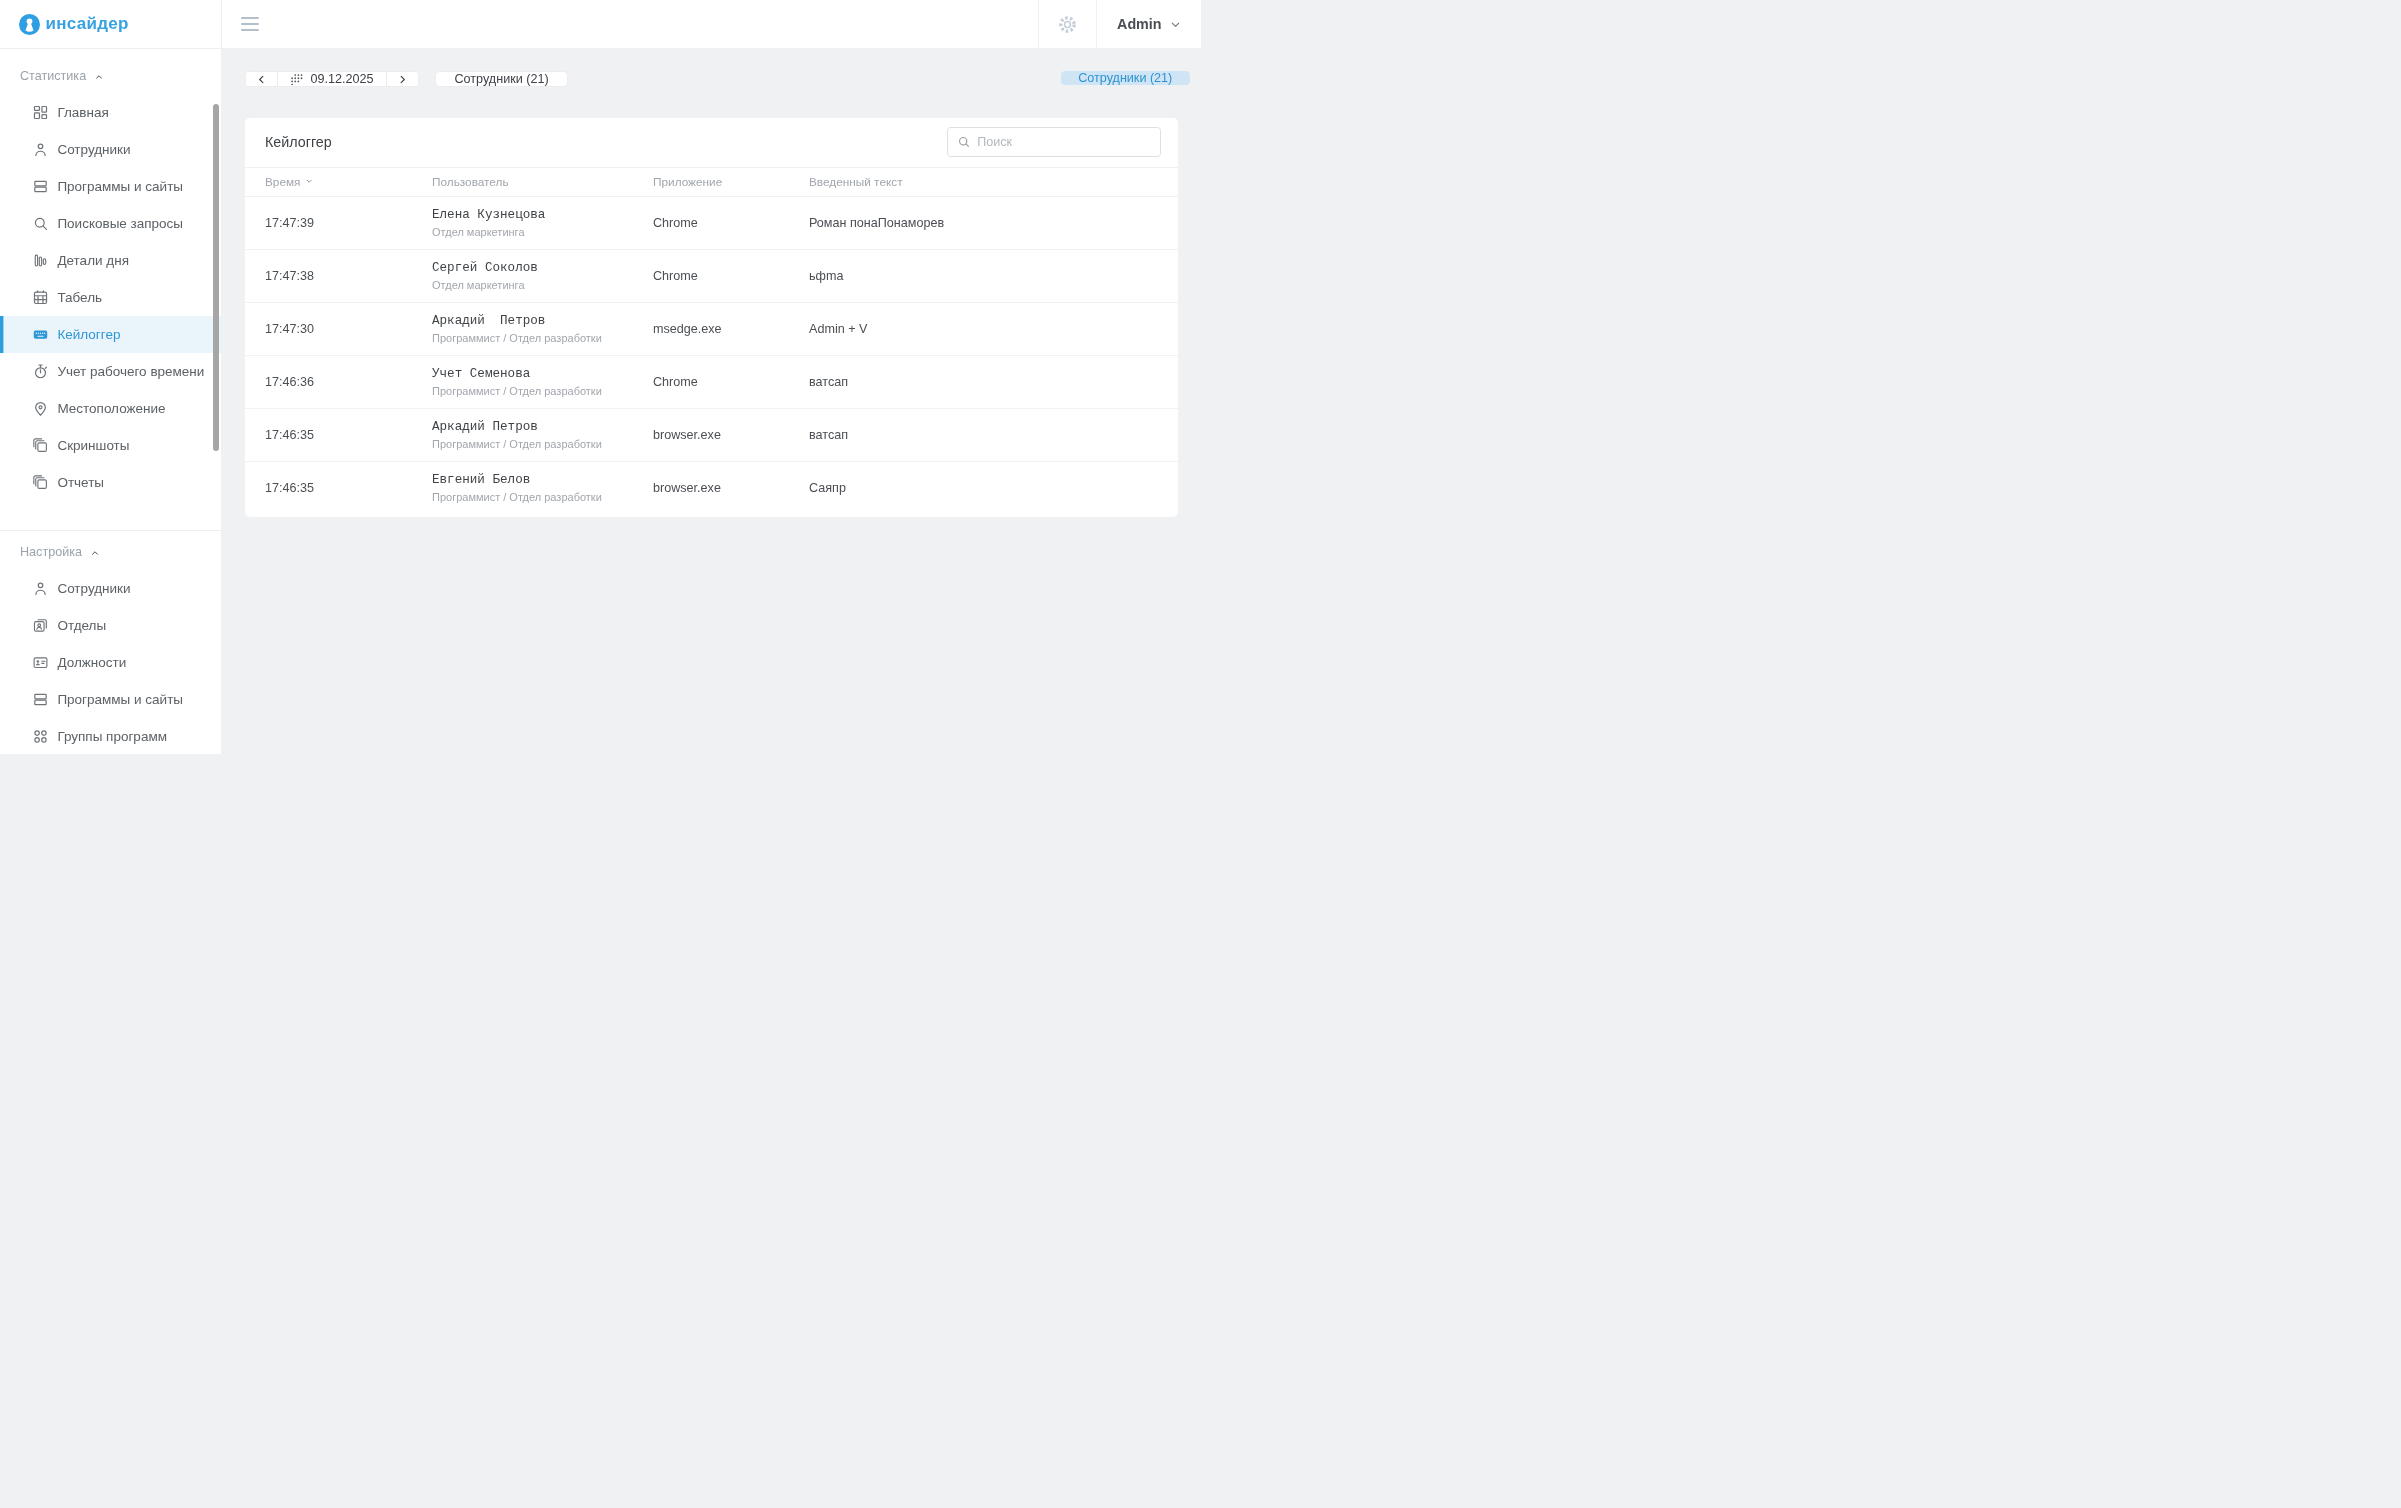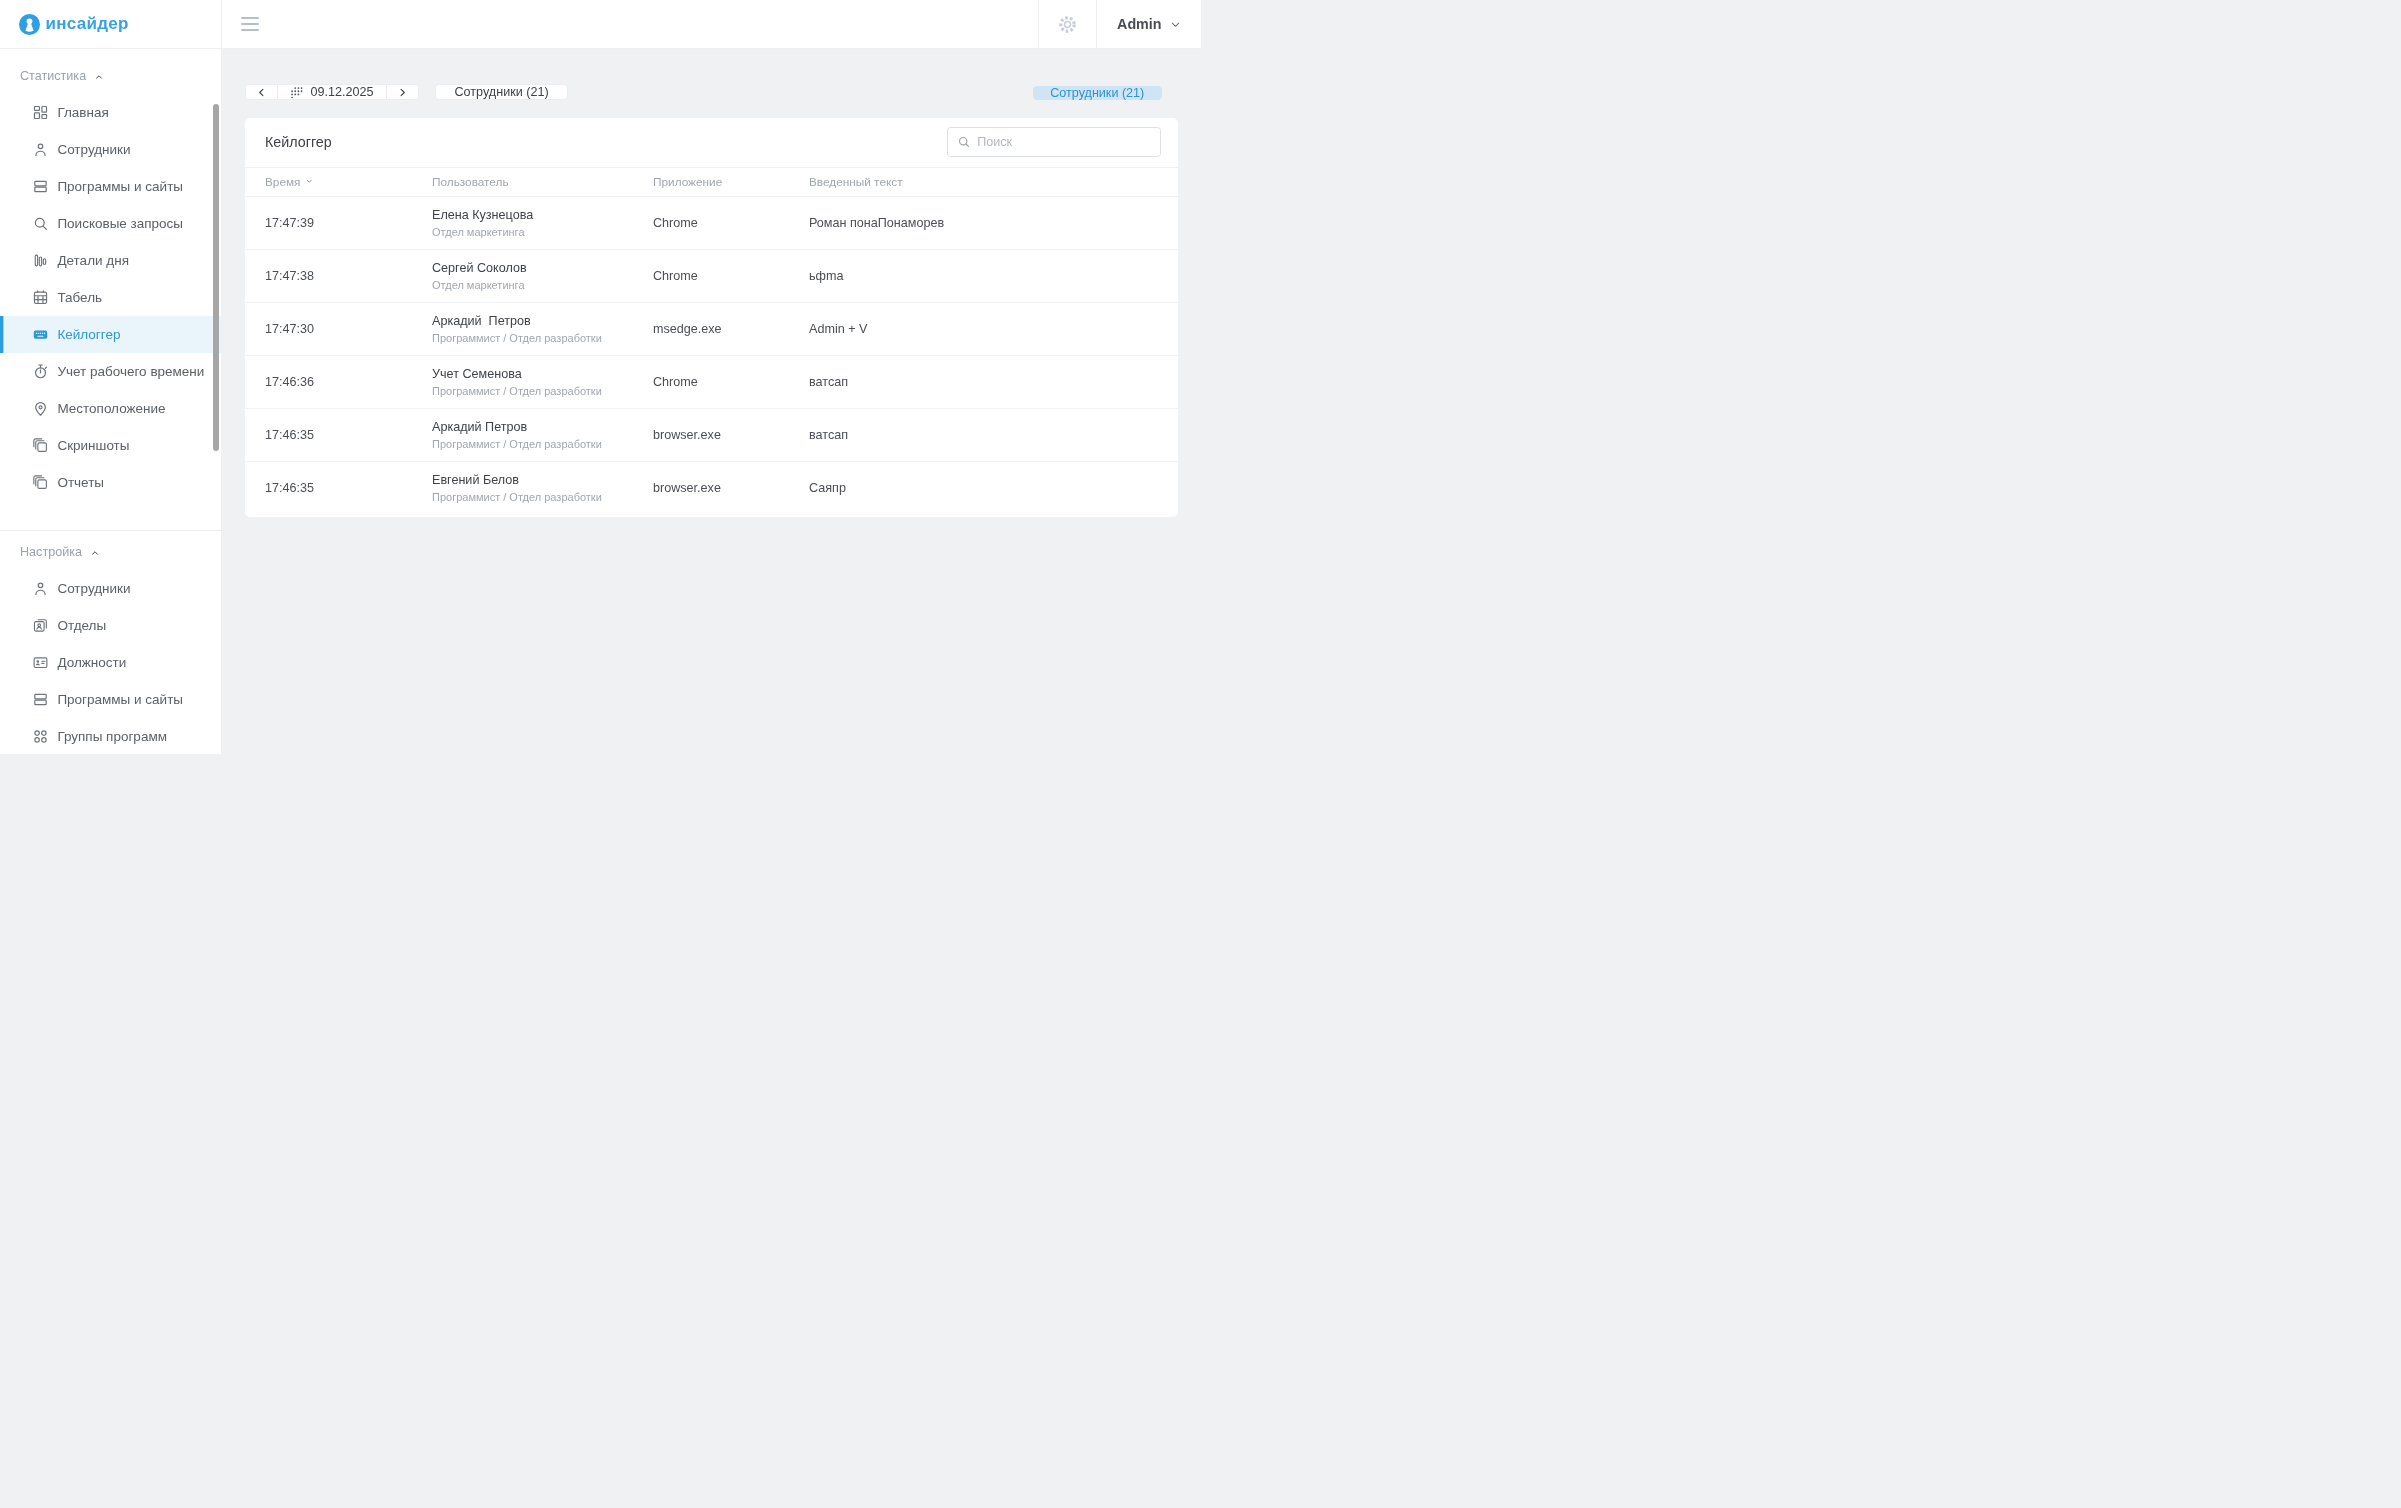--- a/index.html
+++ b/index.html
@@ -36,21 +36,21 @@
   .nav-item .nicon { width:17px; height:17px; flex:0 0 17px; color:#6f7479; display:flex; align-items:center; }
   .nav-item.active { background:#e9f4fb; box-shadow:inset 3.4px 0 0 #2d9ddb; color:#2e97d6; }
   .nav-item.active .nicon { color:#2e97d6; }
   .side-divider { height:0.8px; background:#eceef0; margin-top:29px; }
   .sec-label.second { margin-top:14.3px; }
   .scroll-thumb { position:absolute; right:2.5px; top:55px; width:5.9px; height:347px;
     background:#a6a6a6; border-radius:3.4px; }
 
   
   .main { flex:1; min-width:0; background:#eff1f3; }
-  .toolbar { margin:22px 39px 0 23px; height:29px; display:flex; align-items:flex-end; }
+  .toolbar { margin:22px 11px 0 23px; height:29px; display:flex; align-items:flex-start; }
   .seg-group { display:flex; background:#fff; border:0.8px solid #ececf0; border-radius:4.2px; overflow:hidden; }
   .seg-btn { display:flex; align-items:center; justify-content:center; cursor:pointer; background:#fff; border:none; }
   .seg-prev,.seg-next { width:31px; }
   .seg-date { width:110px; gap:7.6px; border-left:0.8px solid #ececf0; border-right:0.8px solid #ececf0;
     font-size:12.6px; color:#3e4247; }
   .white-btn { margin-left:16px; background:#fff; border:0.8px solid #ececf0; border-radius:4.2px;
     padding:0 18.5px; font-size:12.6px; color:#3e4247; display:flex; align-items:center; cursor:pointer; }
   .chip { margin-left:auto; background:#cfe5f5; border:none; border-radius:4.2px; padding:0 17.7px;
     font-size:12.6px; color:#2e93cf; display:flex; align-items:center; cursor:pointer; }
 
@@ -64,21 +64,21 @@
   .search-box input { border:none; outline:none; flex:1; font-size:12.6px; color:#4b4f54;
     font-family:"Liberation Sans", sans-serif; background:transparent; }
   .search-box input::placeholder { color:#b3b8bd; }
 
   .tgrid { display:grid; grid-template-columns:167px 221px 156px 1fr; align-items:center;
     padding:0 17px 0 20px; }
   .thead { height:29px; border-bottom:0.8px solid #eef0f2; color:#a1a6ac; font-size:11.8px; }
   .th { display:flex; align-items:center; gap:4.2px; }
   .trow { height:53px; border-bottom:0.8px solid #f0f2f4; font-size:12.6px; color:#4b4f54; }
   .trow:last-child { border-bottom:none; }
-  .uname { font-size:12.6px; font-weight:500; color:#3f4347; white-space:pre; }
+  .uname { font-size:12.6px; font-weight:500; color:#3f4347; white-space:pre;font-family:Liberation Mono, monospace; }
   .udept { font-size:11px; color:#a2a7ad; margin-top:4.2px; }
 </style>
 </head>
 <body>
 
 <div class="app">
 
   <div class="topbar">
     <div class="logo-zone">
       <svg width="21" height="21" viewBox="0 0 24 24">

